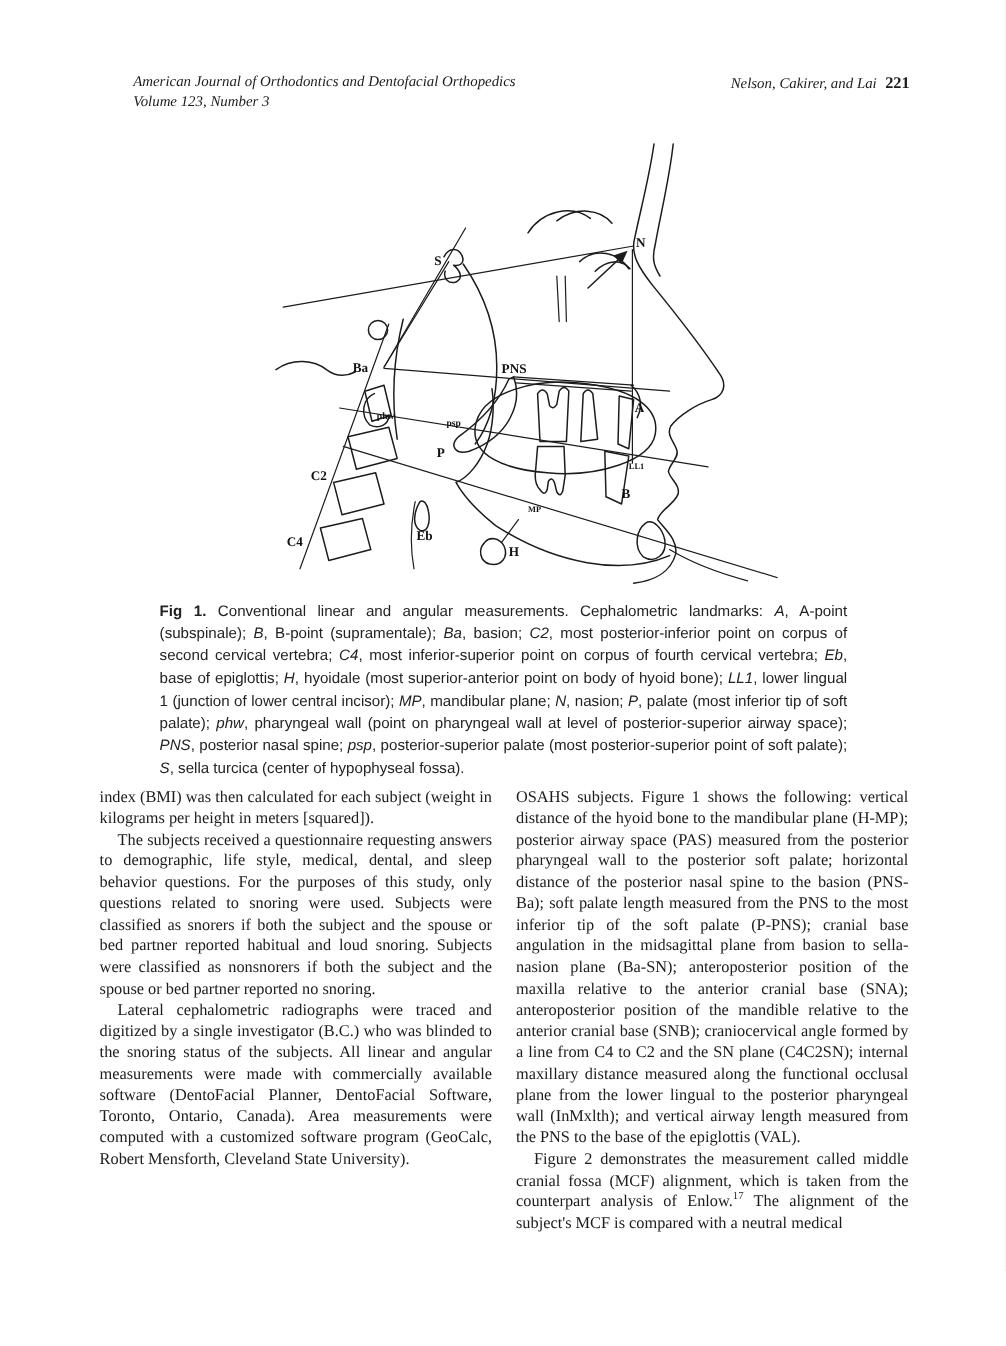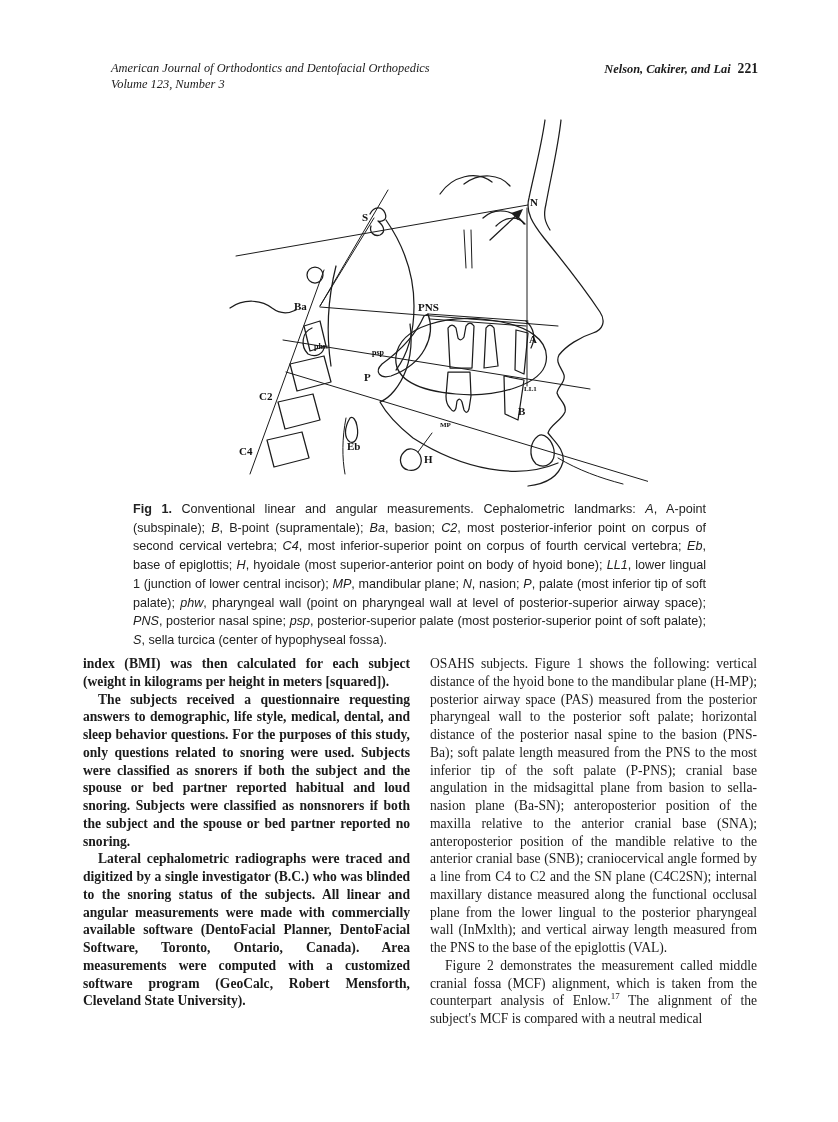--- a/index.html
+++ b/index.html
@@ -13,21 +13,21 @@
   }
   
   .runhead-left{
     position:absolute;left:83px;top:61px;width:420px;
     font-style:italic;font-size:12.4px;line-height:15.5px;margin-left:28px;
   }
   .runhead-right{
     position:absolute;right:80px;top:61px;width:420px;
     text-align:right;font-size:12.4px;line-height:15.5px;
   }
-  .runhead-right .authors{font-style:italic;font-weight:bold;}
+  .runhead-right .authors{font-style:italic;}
   .runhead-right .pagenum{font-style:normal;font-weight:bold;font-size:13.6px;margin-left:7px;}
   
   .fig-area{position:absolute;left:228px;top:118px;width:420px;height:375px;}
   .fig-area svg{display:block;width:420px;height:375px;}
   .trace{fill:none;stroke:#1c1c1c;stroke-width:1.25;stroke-linecap:round;stroke-linejoin:round;}
   .trace.thin{stroke-width:1;}
   .lm{font-family:"Liberation Serif",serif;font-weight:bold;font-size:11px;fill:#111;}
   .lm.small{font-size:8px;}
   .lm.tiny{font-size:7px;}
   
@@ -36,21 +36,21 @@
     font-family:"Liberation Sans", sans-serif;
     font-size:12.6px;line-height:18.7px;
     text-align:justify;color:#222;
   }
   
   .col{
     position:absolute;top:655px;width:327px;
     font-size:13.6px;line-height:17.75px;
     text-align:justify;
   }
-  .col.left{left:83px;font-weight:bold;}
+  .col.left{left:83px;}
   .col.right{left:430px;}
   .col p{margin:0;}
   .col p.indent{text-indent:15px;}
   .col sup{font-size:9px;line-height:0;vertical-align:super;}
 </style>
 </head>
 <body>
 
 <div id="page">
 

